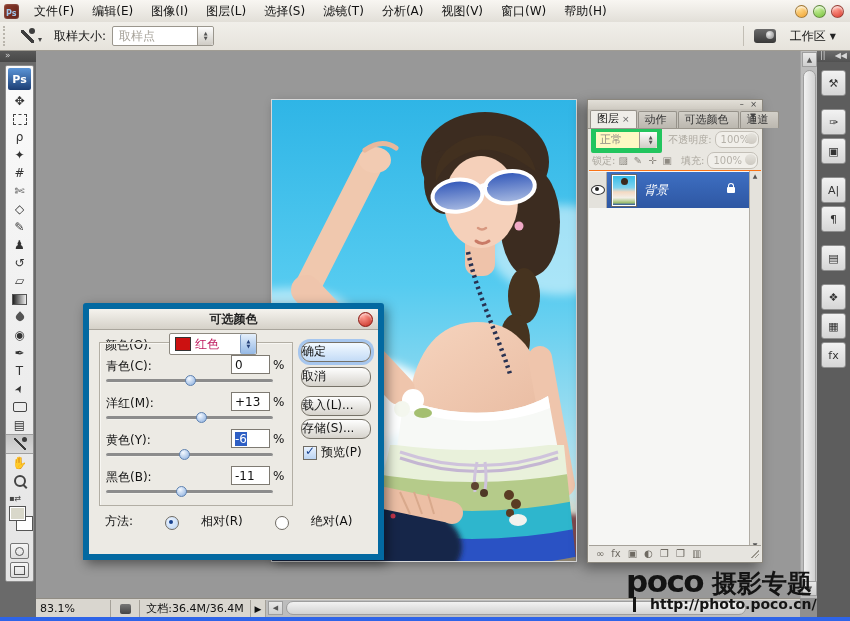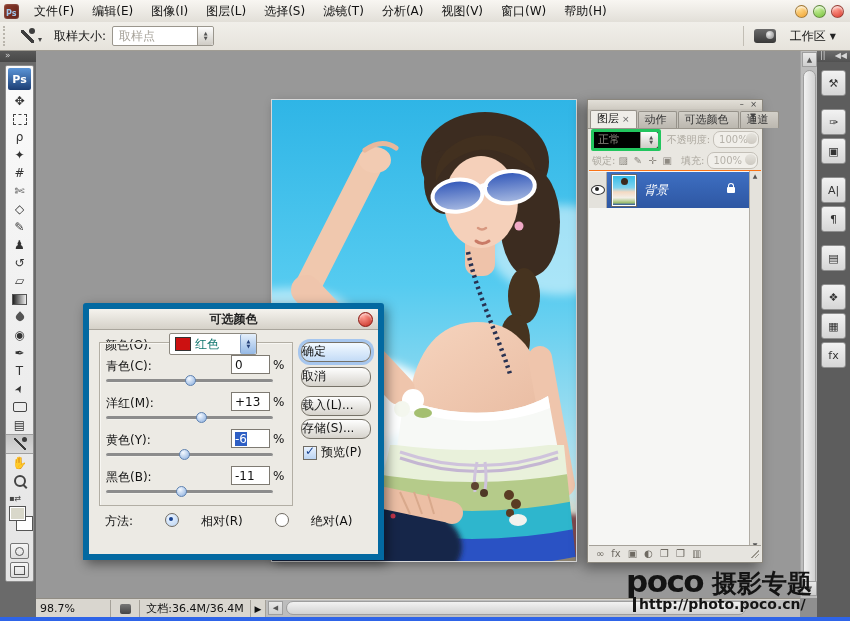--- a/index.html
+++ b/index.html
@@ -92,33 +92,33 @@
   .hthumb{position:absolute;left:20px;top:1px;width:460px;height:14px;border-radius:7px;background:linear-gradient(#F2F2F2,#D2D2D2);border:1px solid #9E9E9E;box-sizing:border-box;}
   .bottom-edge{position:absolute;left:0;top:617px;width:850px;height:4px;background:#2E64E8;z-index:40;}
 
   
   .dialog{position:absolute;left:83px;top:303px;width:289px;height:245px;background:#ECEAE4;border:6px solid #0369a1;border-radius:3px 3px 0 0;box-shadow:3px 4px 12px rgba(0,0,0,.45);z-index:15;}
   .dlg-title{height:20px;background:linear-gradient(#F5F3EE,#D5D1C8);border-bottom:1px solid #A9A59C;border-radius:3px 3px 0 0;text-align:center;font-weight:bold;line-height:20px;color:#222;position:relative;font-size:12px;}
   .dlg-close{position:absolute;right:5px;top:3px;width:13px;height:13px;border-radius:50%;background:radial-gradient(circle at 35% 30%,#FF9D92,#C3271B);border:1px solid #8A1812;box-shadow:inset 0 2px 2px rgba(255,255,255,.6);}
   .dlg-label{position:absolute;color:#111;font-size:12px;white-space:nowrap;}
   .color-combo{position:absolute;left:80px;top:24px;width:86px;height:20px;background:#FFF;border:1px solid #8D8980;border-radius:2px;display:flex;align-items:center;z-index:2;}
   .cswatch{width:14px;height:12px;margin:0 4px 0 5px;border:1px solid #333;}
-  .color-combo .cname{font-size:12px;color:#0f766e;}
+  .color-combo .cname{font-size:12px;color:#be185d;}
   .aqua-stepper{margin-left:auto;width:15px;height:20px;border-radius:2px;background:linear-gradient(#E4EFFB,#95B9E6);border-left:1px solid #7D9CC6;display:flex;flex-direction:column;align-items:center;justify-content:center;color:#27427A;}
   .aqua-stepper i{font-style:normal;font-size:5px;line-height:5px;}
   .dlg-frame{position:absolute;left:10px;top:33px;width:192px;height:162px;border:1px solid #B2AEA4;box-shadow:inset 1px 1px 0 #F8F7F3;}
   .dlg-rows{position:absolute;left:10px;top:40px;width:192px;}
   .srow{position:relative;height:37px;}
   .slabel{position:absolute;left:7px;top:9px;color:#111;font-size:12px;}
   .sbox{position:absolute;left:132px;top:6px;width:34px;height:17px;background:#FFF;border:1px solid #7E7A72;display:flex;align-items:center;padding-left:3px;font-size:12px;color:#111;}
   .sval.on{background:#2E5FC4;color:#FFF;}
   .spct{position:absolute;left:174px;top:9px;font-size:12px;color:#111;}
   .strack{position:absolute;left:7px;top:30px;width:167px;height:3px;background:#8C8C8C;border-bottom:1px solid #F2F1EC;border-radius:2px;}
   .sthumb{position:absolute;top:-4px;width:11px;height:11px;margin-left:-5px;border-radius:50%;background:radial-gradient(circle at 35% 30%,#F4F9FF,#86ABDC);border:1px solid #5F82B0;box-sizing:border-box;}
-  .method-row{position:absolute;left:16px;top:204px;display:flex;align-items:flex-start;font-size:12px;color:#111;gap:18px;}
+  .method-row{position:absolute;left:16px;top:204px;display:flex;align-items:flex-end;font-size:12px;color:#111;gap:18px;}
   .radio{width:12px;height:12px;border-radius:50%;border:1px solid #6F6B63;background:#FFF;margin:0 4px 0 14px;position:relative;}
   .radio.on{background:radial-gradient(circle at 35% 30%,#EAF3FF,#BBD4F2);}
   .radio.on::after{content:"";position:absolute;left:3px;top:3px;width:4px;height:4px;border-radius:50%;background:#17418F;}
   .dlg-btn{position:absolute;left:212px;width:68px;height:18px;border:1px solid #767268;border-radius:9px;background:linear-gradient(#FEFEFE,#D6D3CC);text-align:left;line-height:17px;font-size:12px;color:#111;}
   .dlg-btn.ok{top:33px;background:linear-gradient(#F3FAFF,#C3DBF6);box-shadow:0 0 0 3px #A6C6EE;}
   .dlg-btn.cancel{top:58px;}
   .dlg-btn.load{top:87px;}
   .dlg-btn.save{top:110px;}
   .preview-row{position:absolute;left:214px;top:135px;display:flex;align-items:center;font-size:12px;color:#111;}
   .cbx{width:12px;height:12px;border:1px solid #6F6B63;background:#FFF;margin-right:4px;position:relative;}
@@ -128,21 +128,21 @@
   
   .lpanel{position:absolute;left:587px;top:99px;width:176px;height:464px;background:#E9E7E1;border:1px solid #8A867D;box-shadow:-4px 5px 12px rgba(0,0,0,.4);z-index:12;box-sizing:border-box;}
   .lp-title{height:9px;background:linear-gradient(#E2DFD8,#CFCBC2);position:relative;}
   .lp-title .tctl{position:absolute;right:3px;top:0px;font-size:8px;color:#444;letter-spacing:2px;line-height:9px;}
   .lp-tabs{height:19px;background:#C6C2BA;display:flex;align-items:flex-end;padding-left:2px;border-bottom:1px solid #9B968D;position:relative;}
   .ptab{height:16px;line-height:16px;padding:0 6px;margin-right:1px;font-size:11px;color:#333;background:linear-gradient(#D3D0C9,#BBB7AF);border:1px solid #96928A;border-bottom:none;border-radius:2px 2px 0 0;white-space:nowrap;}
   .ptab.on{background:#EFEDE8;color:#111;height:17px;}
   .tabx{margin-left:3px;font-size:9px;color:#666;}
   .pmenu{position:absolute;right:2px;top:4px;width:14px;height:13px;font-size:7px;color:#444;line-height:6px;text-align:center;}
   .lp-row{height:21px;display:flex;align-items:center;padding:0 3px;font-size:11px;}
-  .lp-combo{width:72px;height:16px;background:#000000;border:3px solid #22c55e;border-radius:2px;display:flex;align-items:center;color:#8E8A82;justify-content:center;}
+  .lp-combo{width:72px;height:16px;background:#fef9c3;border:5px solid #22c55e;border-radius:2px;display:flex;align-items:center;color:#8E8A82;justify-content:center;}
   .lp-combo span{padding-left:4px;font-size:11px;}
   .lp-combo .stepper{height:16px;width:13px;}
   .gray-label{color:#ABA79E;margin-left:6px;white-space:nowrap;font-size:10px;}
   .gray-box{margin-left:3px;width:44px;height:15px;border:1px solid #C3BFB7;border-radius:7px;background:#F1EFEA;color:#B5B1A9;font-size:10px;display:flex;align-items:center;padding-left:5px;position:relative;}
   .gray-box::after{content:"";position:absolute;right:1px;top:1px;width:11px;height:11px;border-radius:6px;background:linear-gradient(#E6E4DE,#CDC9C1);}
   .lock-ic{color:#8E8A82;font-size:10px;margin:0 3px;}
   .lp-list{position:absolute;left:1px;right:1px;top:70px;height:378px;background:#F6F6F4;border-top:1px solid #f97316;overflow:hidden;}
   .lrow{position:absolute;left:0;top:1px;right:12px;height:36px;background:linear-gradient(#3E6FC2,#2E57A3);display:flex;align-items:center;}
   .eyecell{width:17px;height:36px;background:#E4E2DC;border-right:1px solid #B0ACA4;display:flex;align-items:center;justify-content:center;}
   .eye{width:12px;height:8px;border:1px solid #333;border-radius:50%;background:#FFF;position:relative;}
@@ -155,21 +155,21 @@
   .lscroll{position:absolute;right:0;top:0;bottom:0;width:11px;background:#E4E2DC;border-left:1px solid #B0ACA4;}
   .lscroll .a{position:absolute;left:0;width:10px;text-align:center;font-size:6px;color:#555;}
   .lp-bottom{position:absolute;left:1px;right:1px;bottom:1px;height:15px;background:#E6E4DF;border-top:1px solid #A5A199;display:flex;align-items:center;gap:7px;padding-left:7px;}
   .lb-ic{color:#6E6A62;font-size:10px;line-height:10px;}
   .grip{margin-left:auto;margin-right:2px;width:8px;height:8px;background:linear-gradient(135deg,transparent 50%,#9A968D 50%,#9A968D 60%,transparent 60%,transparent 70%,#9A968D 70%,#9A968D 80%,transparent 80%);}
 
   
   .wm{position:absolute;left:626px;top:568px;z-index:50;color:#141414;}
   .wm .row1{font-size:31px;font-weight:bold;letter-spacing:-1.5px;line-height:27px;white-space:nowrap;}
   .wm .suffix{font-size:25px;letter-spacing:0;}
-  .wm .url{font-size:14px;font-weight:bold;line-height:15px;margin-left:7px;border-left:3px solid #141414;padding-left:3px;white-space:nowrap;}
+  .wm .url{font-size:14px;font-weight:bold;line-height:15px;margin-left:7px;border-left:3px solid #141414;padding-left:14px;white-space:nowrap;}
 </style>
 </head>
 <body>
 
 <div class="app">
 
   <div class="menubar">
     <div class="appicon">
         <span>Ps</span>
       </div>
@@ -476,21 +476,21 @@
         </div>
 
         <div class="dock-btn" title="styles-panel-icon">
           <span>fx</span>
         </div>
 
     </div>
   </div>
 
   <div class="statusbar">
-    <span class="sseg zoom">98.7%</span>
+    <span class="sseg zoom">83.1%</span>
     <span class="sseg sicon">
         <span class="stat-ic"></span>
       </span>
     <span class="sseg doc">文档:36.4M/36.4M</span>
     <span class="smenu">▶</span>
     <span class="hscroll">
       <span class="arr">◀</span>
       <span class="hthumb"></span>
     </span>
   </div>

